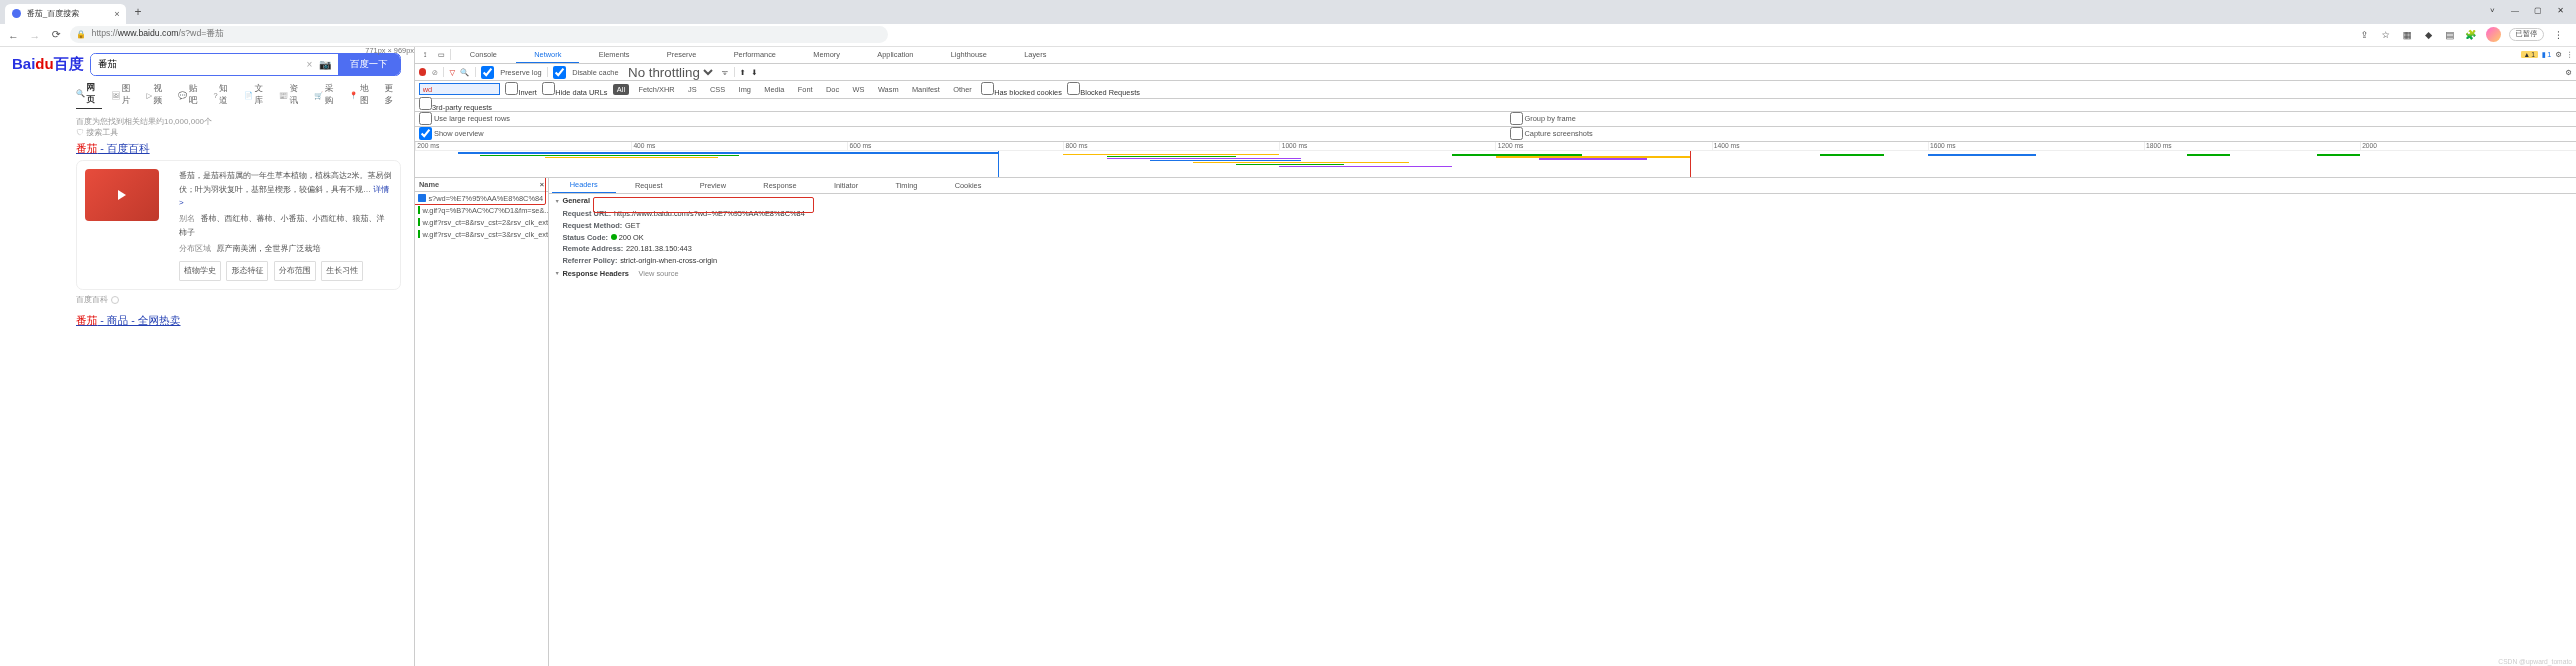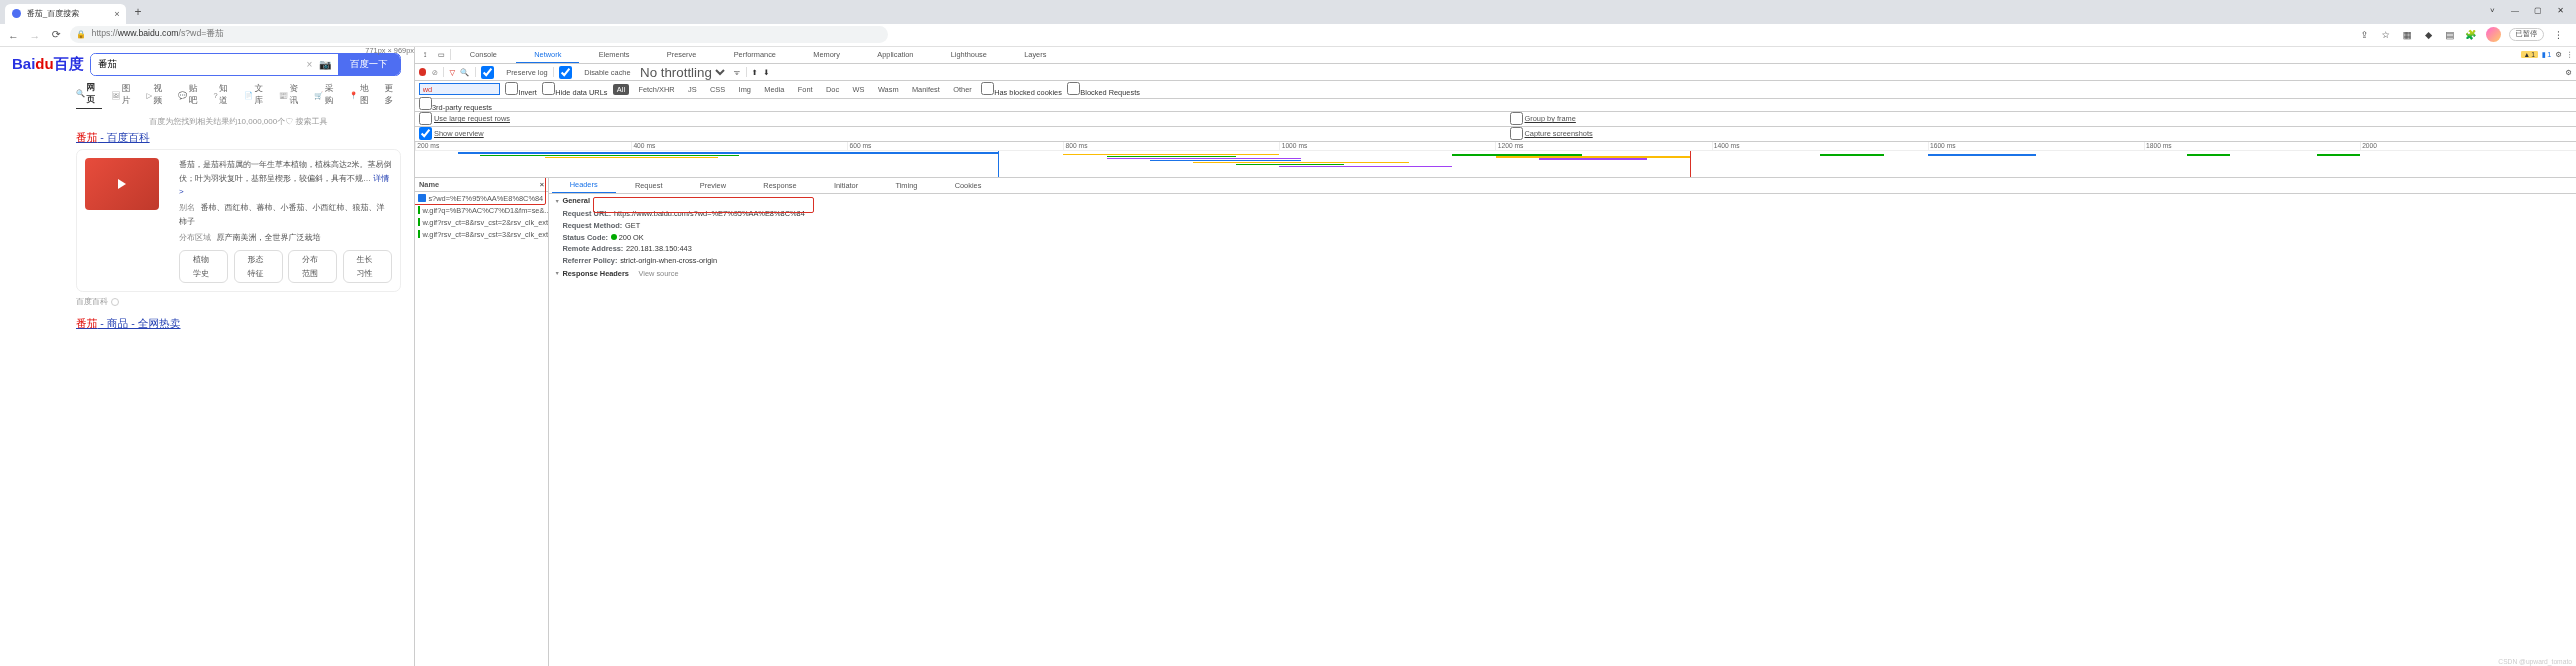--- a/index.html
+++ b/index.html
@@ -38,65 +38,65 @@
 .search-box { display: flex; border: 1.3px solid #4e6ef2; border-radius: 5.4px; overflow: hidden; flex: 1; height: 23px; }
 .search-input { border: none; outline: none; flex: 1; padding: 0 6.7px; font-size: 9.4px; }
 .s-icons { display: flex; align-items: center; gap: 6.7px; padding: 0 6.7px; color: #aaa; font-size: 10px; }
 .search-btn { background: #4e6ef2; color: #fff; border: none; padding: 0 12px; font-size: 9.4px; cursor: pointer; }
 
 .tabs-row { display: flex; gap: 9.4px; color: #666; font-size: 8.7px; padding-left: 64px; margin-top: 2.7px; }
 .tabs-row span { cursor: pointer; display: inline-flex; align-items: center; gap: 1.3px; }
 .tabs-row .active { color: #333; font-weight: 600; border-bottom: 1.3px solid #333; padding-bottom: 2.7px; }
 .mini-icon { font-size: 7.4px; color: #888; }
 
-.results-meta { display: flex; justify-content: center; color: #999; font-size: 8px; padding-left: 64px; margin: 6.7px 0 4px; }
+.results-meta { display: flex; justify-content: flex-start; color: #999; font-size: 8px; padding-left: 64px; margin: 6.7px 0 4px; flex-direction: column; }
 .tools { cursor: pointer; }
 
 .content { padding-left: 64px; }
 .result-title { font-size: 10.7px; margin-bottom: 4px; }
 .result-title a { color: #2440b3; text-decoration: underline; }
 .result-title .hl { color: #e10602; }
 
 .card { border: 0.7px solid #eee; border-radius: 6.7px; padding: 8px; display: flex; gap: 20px; margin-bottom: 4px; }
 .thumb { width: 74px; height: 52px; background: linear-gradient(135deg,#e74c3c,#c0392b); border-radius: 4px; position: relative; display: flex; align-items: center; justify-content: center; }
 .play { width: 0; height: 0; border-left: 8px solid #fff; border-top: 5.4px solid transparent; border-bottom: 5.4px solid transparent; }
 .card-body { flex: 1; font-size: 8px; color: #555; line-height: 1.7; }
 .card-body .more { color: #2440b3; cursor: pointer; }
 .meta-row { margin-top: 2.7px; }
 .meta-row .k { color: #888; margin-right: 5.4px; text-align: right; }
 .buttons-row { display: flex; gap: 5.4px; margin-top: 5.4px; }
-.buttons-row span { border: 0.7px solid #ddd; border-radius: 6px; padding: 2px 13px; color: #555; cursor: pointer; font-size: 8px; }
+.buttons-row span { border: 0.7px solid #ddd; border-radius: 1px; padding: 2px 4px; color: #555; cursor: pointer; font-size: 8px; }
 
 .src-line { color: #999; font-size: 8px; margin-bottom: 9.4px; }
 .src-line .circ { display: inline-block; width: 8px; height: 8px; border: 0.7px solid #ccc; border-radius: 50%; vertical-align: middle; margin-left: 2.7px; }
 
 
 .devtools { flex: 1; border-left: 0.7px solid #ccc; display: flex; flex-direction: column; background: #fff; font-size: 7.4px; }
 .dt-tabs { display: flex; align-items: center; height: 17.4px; border-bottom: 0.7px solid #ccc; padding: 0 2.7px; gap: 1.3px; }
 .dt-tab-btn { padding: 0 18px; height: 100%; display: flex; align-items: center; cursor: pointer; color: #555; }
 .dt-tab-btn.active { color: #1a73e8; border-bottom: 1.3px solid #1a73e8; }
 .dt-icon-btn { width: 14.8px; text-align: center; color: #555; cursor: pointer; }
 .dt-right { margin-left: auto; display: flex; align-items: center; gap: 4px; }
 .badge-y { background: #fdd663; color: #333; border-radius: 1.3px; padding: 0 2.7px; font-size: 6.7px; display: inline-flex; align-items: center; gap: 1.3px; }
 .badge-b { color: #1a73e8; display: inline-flex; align-items: center; gap: 1.3px; font-size: 7.4px; }
 .gear { cursor: pointer; color: #555; }
 
 .net-toolbar { display: flex; align-items: center; height: 17.4px; border-bottom: 0.7px solid #ccc; padding: 0 4px; gap: 5.4px; }
 .rec-dot { width: 7.4px; height: 7.4px; border-radius: 50%; background: #d93025; }
 .net-toolbar .sep { width: 0.7px; height: 10.7px; background: #ddd; }
-.net-toolbar label { display: flex; align-items: center; gap: 12px; color: #555; }
+.net-toolbar label { display: flex; align-items: center; gap: 6px; color: #555; }
 .throttle { border: none; color: #555; background: transparent; }
 .wifi { color: #555; }
 
 .filter-bar { display: flex; align-items: center; height: 17.4px; border-bottom: 0.7px solid #ccc; padding: 0 4px; gap: 5.4px; flex-wrap: nowrap; }
 .filter-input { width: 81px; height: 12px; border: 0.7px solid #1a73e8; background: #e8f0fe; padding: 0 2.7px; color: #d93025; font-size: 7.4px; }
 .pill { padding: 0.7px 4px; border-radius: 2px; cursor: pointer; color: #555; }
 .pill.active { background: #555; color: #fff; }
 
-.opts-row { display: flex; height: 14.8px; border-bottom: 0.7px solid #ccc; align-items: center; padding: 0 4px; gap: 28px; text-decoration: underline; }
+.opts-row { display: flex; height: 14.8px; border-bottom: 0.7px solid #ccc; align-items: center; padding: 0 4px; gap: 28px; }
 .opts-row label { display: flex; align-items: center; gap: 2px; color: #555; }
 .opts-col { flex: 1; }
 
 .timeline { height: 36px; border-bottom: 0.7px solid #ccc; position: relative; overflow: hidden; }
 .tl-ruler { display: flex; height: 9.4px; font-size: 6.7px; color: #666; border-bottom: 0.7px solid #eee; }
 .tl-ruler span { flex: 1; border-left: 0.7px solid #eee; padding-left: 1.3px; }
 .tl-bars { position: relative; height: 27px; }
 .tbar { position: absolute; height: 1.3px; top: 2.7px; }
 .tmark { position: absolute; top: 0; bottom: 0; width: 0.7px; }
 

